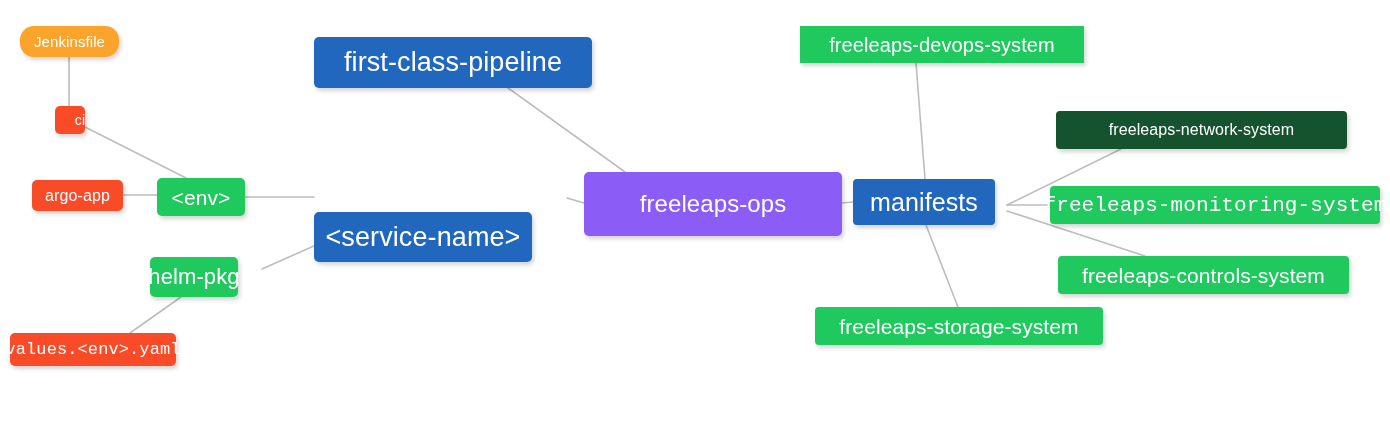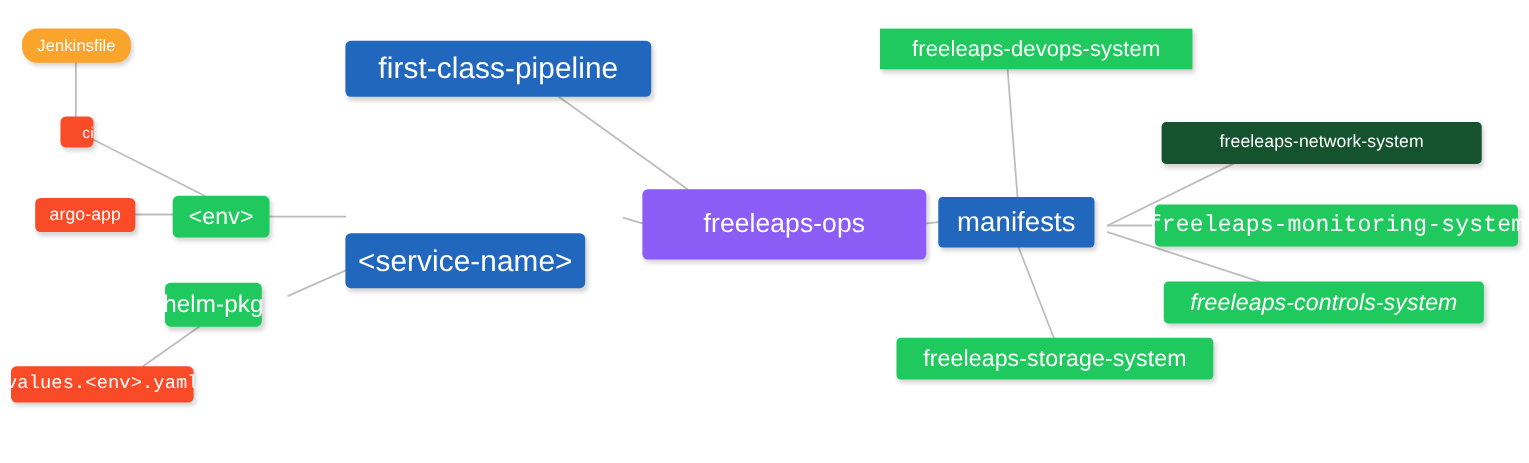--- a/index.html
+++ b/index.html
@@ -99,20 +99,20 @@
       </div>
       <div class="node" style="left: 800px; top: 26px; width: 284px; height: 37px; background: rgb(31, 201, 94); border-radius: 0; font-size: 20px;">
         <span class="node-label">freeleaps-devops-system</span>
       </div>
       <div class="node" style="left: 1056px; top: 111px; width: 291px; height: 38px; background: #14532d; border-radius: 4px; font-size: 16px;">
         <span class="node-label">freeleaps-network-system</span>
       </div>
       <div class="node" style="left: 1050px; top: 186px; width: 330px; height: 38px; background: rgb(31, 201, 94); border-radius: 4px; font-size: 21px; font-family: Liberation Mono, monospace;">
         <span class="node-label">freeleaps-monitoring-system</span>
       </div>
-      <div class="node" style="left: 1058px; top: 256px; width: 291px; height: 38px; background: rgb(31, 201, 94); border-radius: 4px; font-size: 21px; font-style: italic;">
+      <div class="node" style="left: 1058px; top: 256px; width: 291px; height: 38px; background: rgb(31, 201, 94); border-radius: 4px; font-size: 21px;">
         <span class="node-label">freeleaps-controls-system</span>
       </div>
       <div class="node" style="left: 815px; top: 307px; width: 288px; height: 38px; background: rgb(31, 201, 94); border-radius: 4px; font-size: 21px;">
         <span class="node-label">freeleaps-storage-system</span>
       </div>
     </div>
 </div>
 
 </body></html>

